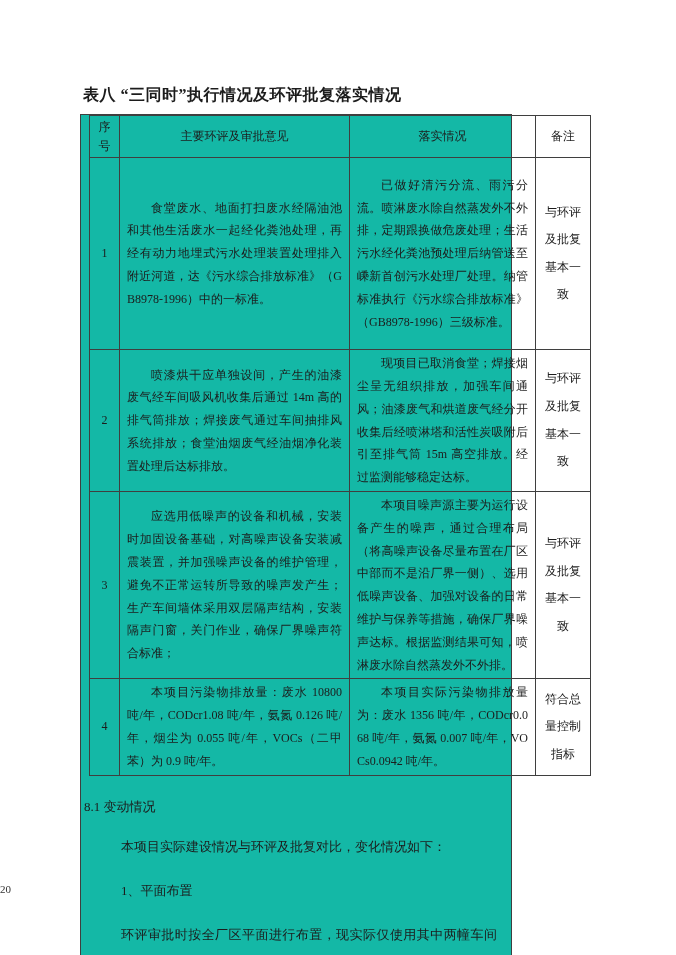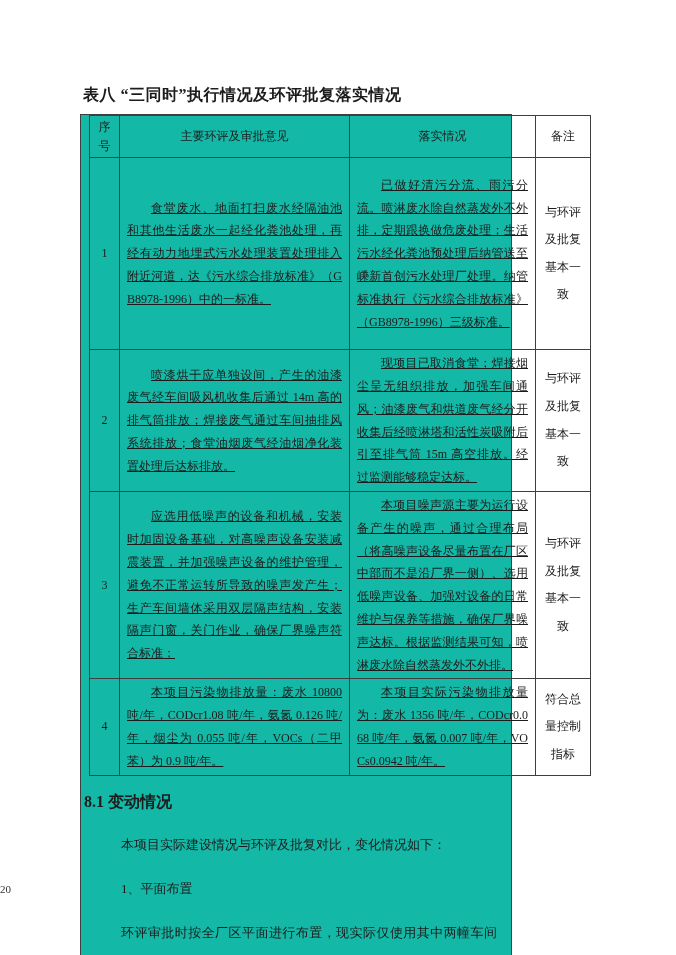--- a/index.html
+++ b/index.html
@@ -53,21 +53,20 @@
   table.approval-table th {
     text-align: center;
     height: 40px;
     line-height: 1.55;
     padding: 2px 3px;
   }
   td.cell-text {
     text-align: justify;
     text-indent: 2em;
     line-height: 1.9;
-    text-decoration: underline;
   }
   td.cell-no {
     text-align: center;
     padding: 2px 2px;
   }
   td.cell-remark {
     text-align: center;
     line-height: 2.3;
     padding: 2px 4px;
   }
@@ -76,24 +75,24 @@
   tr.row-3 { height: 183px; }
   tr.row-4 { height: 90px;  }
   col.c-no     { width: 30px;  }
   col.c-op     { width: 230px; }
   col.c-impl   { width: 186px; }
   col.c-remark { width: 55px;  }
   .section {
     padding: 3px 2px 8px 2px;
   }
   .section-heading {
-    font-size: 16px;
-    font-weight: bold;
+    font-size: 13px;
+    font-weight: normal;
     line-height: 1.9;
-    margin: 8px 0 0 1px;
+    margin: 16px 0 0 1px;
   }
   .section p {
     font-size: 13px;
     line-height: 2.45;
     margin: 12px;
     text-indent: 2em;
     text-align: justify;
   }
   .page-number {
     position: absolute;

